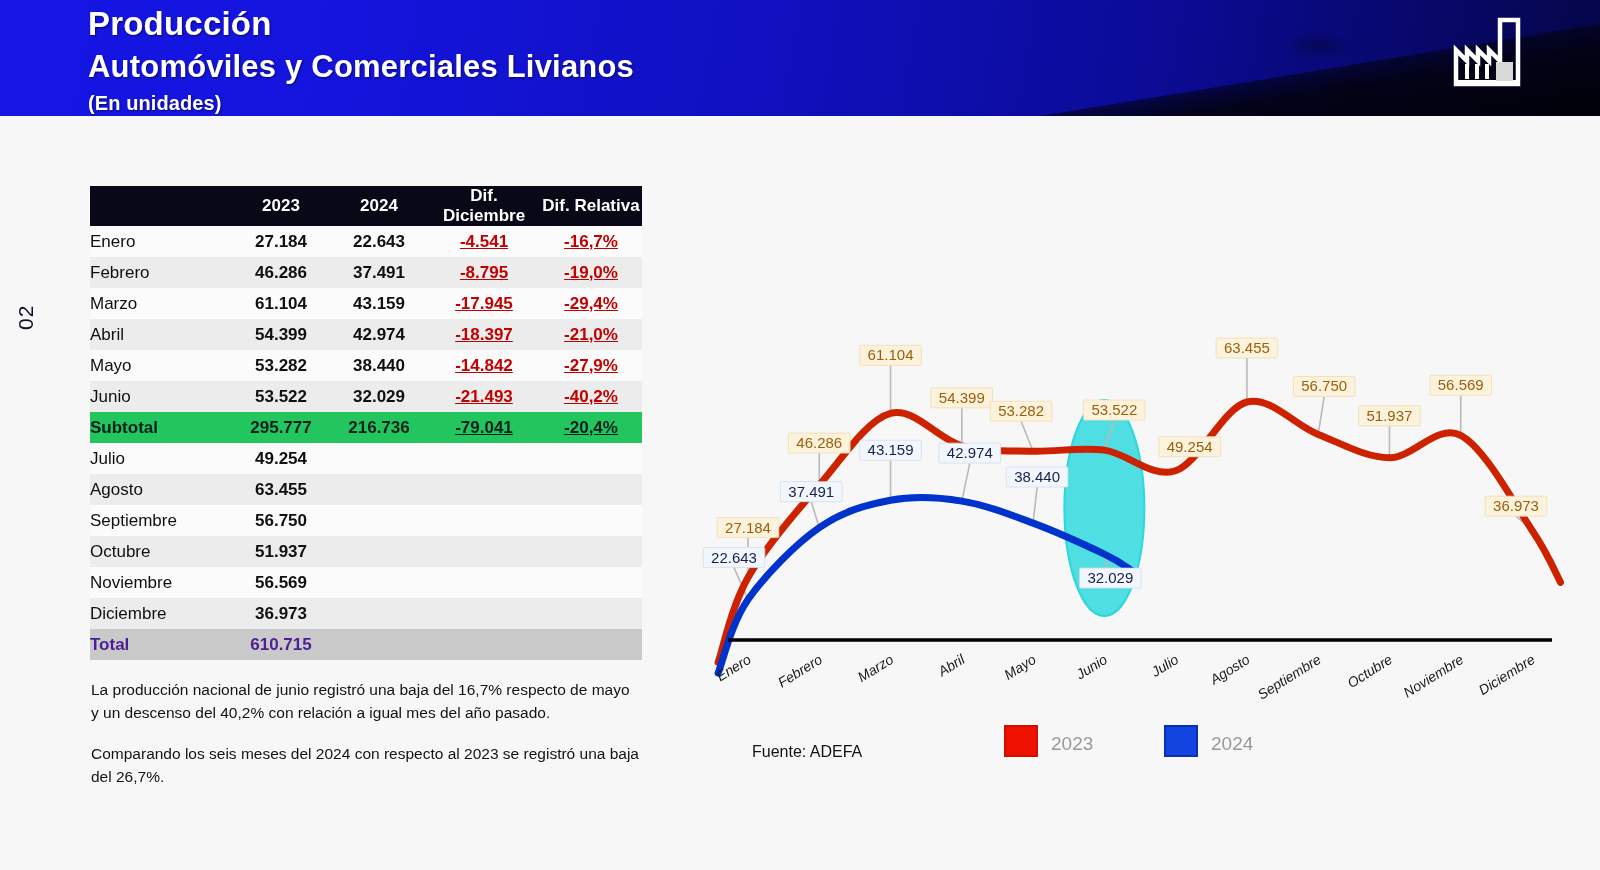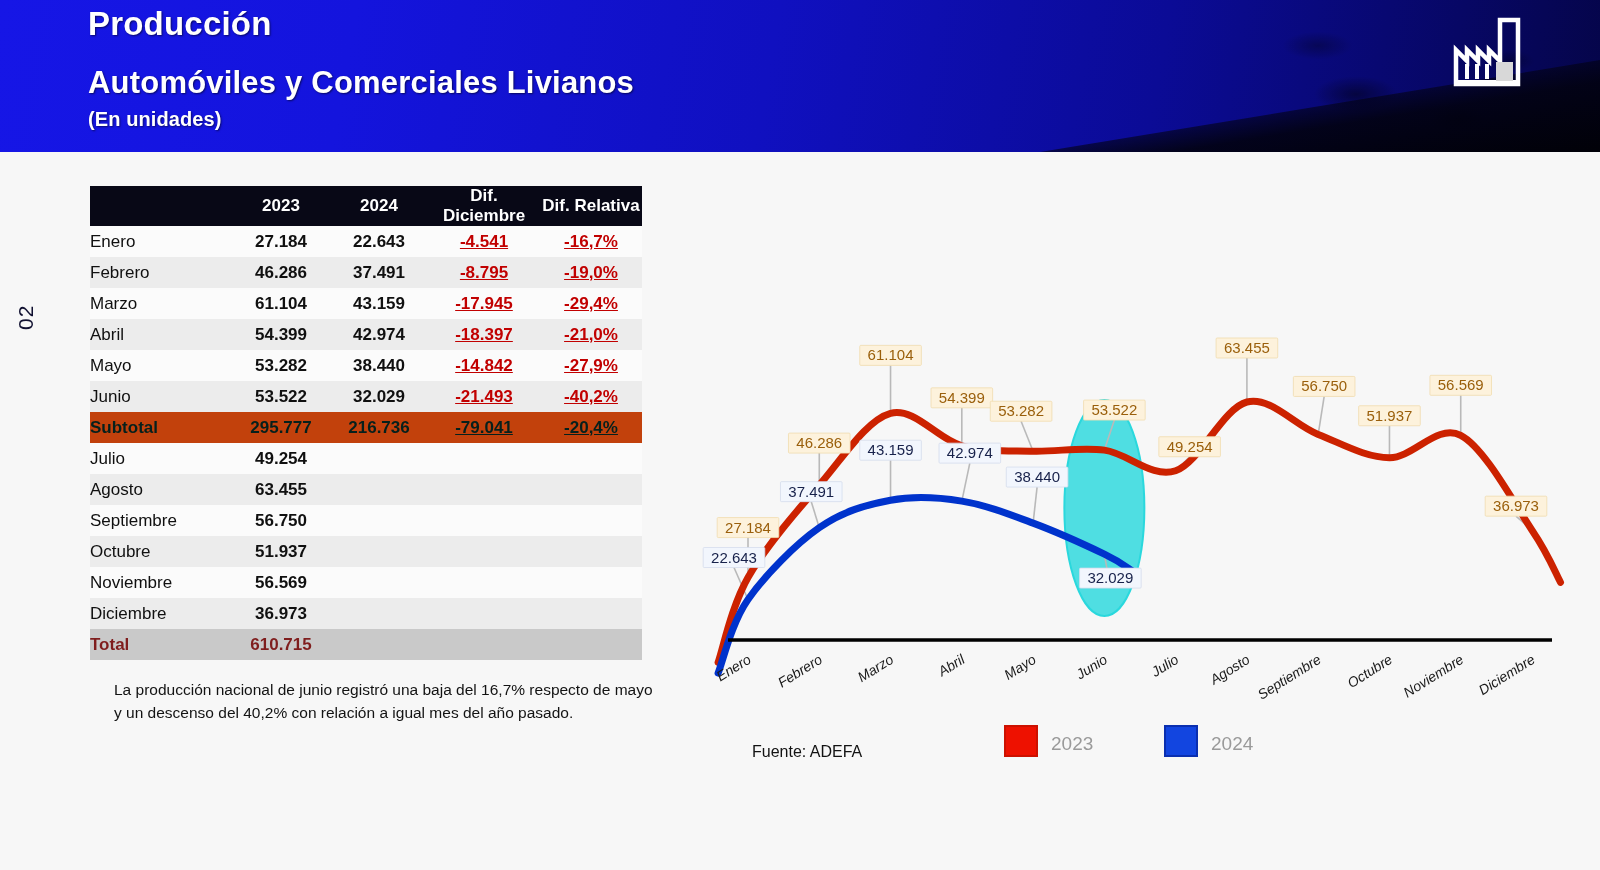--- a/index.html
+++ b/index.html
@@ -6,21 +6,21 @@
   html, body {
     width: 1600px; height: 870px;
     background: #f7f7f7;
     font-family: "Liberation Sans", sans-serif;
     overflow: hidden;
   }
   #page { position: relative; width: 1600px; height: 870px; background: #f7f7f7; }
 
   
   #header {
-    position: absolute; left: 0; top: 0; width: 1600px; height: 152px;
+    position: absolute; left: 0; top: 0; width: 1600px; height: 116px;
     background: linear-gradient(100deg, #1616e6 0%, #1414dd 22%, #1010c0 48%, #0b0b96 72%, #070765 90%, #050548 100%);
     overflow: hidden;
   }
   #header-dark-wedge {
     position: absolute; right: 0; bottom: 0; width: 560px; height: 92px;
     background: linear-gradient(to bottom right, rgba(3,3,40,0) 28%, rgba(2,2,18,.92) 62%, #010108 100%);
     clip-path: polygon(100% 0, 100% 100%, 0 100%);
     pointer-events: none;
   }
   #header-noise {
@@ -32,21 +32,21 @@
       radial-gradient(ellipse 36px 16px at 78% 40%, rgba(0,0,0,.3), transparent 70%);
     pointer-events: none;
   }
   #title-block { position: absolute; left: 88px; top: 2px; }
   .title-l1 {
     font-size: 33px; font-weight: bold; color: #fff; letter-spacing: .2px;
     line-height: 44px; text-shadow: 1px 1px 2px rgba(0,0,0,.55);
   }
   .title-l2 {
     font-size: 31px; font-weight: bold; color: #fff; letter-spacing: .2px;
-    line-height: 42px; text-shadow: 1px 1px 2px rgba(0,0,0,.55); margin-top: 16px;
+    line-height: 42px; text-shadow: 1px 1px 2px rgba(0,0,0,.55);
   }
   .title-l3 {
     font-size: 20px; font-weight: bold; color: #fff; letter-spacing: .1px;
     line-height: 30px; text-shadow: 1px 1px 2px rgba(0,0,0,.5);
   }
   #factory-icon { position: absolute; left: 1446px; top: 8px; }
 
   
   #page-number {
     position: absolute; left: 14px; top: 330px;
@@ -73,29 +73,29 @@
     text-align: center; height: 33px;
   }
   thead th.h-month { text-align: left; }
 
   tbody tr.r-odd  { background: #fbfbfb; }
   tbody tr.r-even { background: #ececec; }
   tbody td.m   { text-align: left; padding-left: 9px; color: #101010; }
   tbody td.n   { text-align: center; color: #101010; font-weight: bold; }
   tbody td.d   { text-align: center; color: #c10000; font-weight: bold; text-decoration: underline; }
 
-  tbody tr.subtotal { background: #c2410c; }
+  tbody tr.subtotal { background: #22c55e; }
   tbody tr.subtotal td { font-weight: bold; color: #05201c; height: 34px; }
   tbody tr.subtotal td.d { color: #05201c; }
 
   tbody tr.total { background: #c9c9c9; }
-  tbody tr.total td { font-weight: bold; color: #7f1d1d; height: 33px; }
-
-  
-  #notes { position: absolute; left: 91px; top: 678px; width: 550px; margin-left: 23px; }
+  tbody tr.total td { font-weight: bold; color: #4c1d95; height: 33px; }
+
+  
+  #notes { position: absolute; left: 91px; top: 678px; width: 550px; }
   .note {
     font-size: 15.5px; color: #131313; line-height: 23px; margin-bottom: 18px;
     font-family: "Liberation Sans", sans-serif;
   }
 
   
   #chart { position: absolute; left: 700px; top: 170px; width: 880px; height: 690px; }
   #chart svg { display: block; }
   .lbl-text { font-family: "Liberation Sans", sans-serif; font-size: 15px; }
   .lbl-2023 { fill: #9a5f0b; }
@@ -263,20 +263,21 @@
           <td class="n"></td>
           <td class="d"></td>
           <td class="d"></td>
         </tr>
       </tbody>
     </table>
   </div>
 
   <div id="notes">
     <p class="note">La producción nacional de junio registró una baja del 16,7% respecto de mayo y un descenso del 40,2% con relación a igual mes del año pasado.</p>
+    <p class="note">Comparando los seis meses del 2024 con respecto al 2023 se registró una baja del 26,7%.</p>
   </div>
 
   <div id="chart">
     <svg id="chart-svg" width="880" height="690" viewBox="0 0 880 690">
 
       <g id="g-highlight">
           <ellipse cx="404.3636363636364" cy="338.08658" rx="40" ry="108" fill="#2ad8dd" fill-opacity="0.82" stroke="#2ad8dd" stroke-width="2"></ellipse>
         </g>
 
       <g id="g-leaders">

